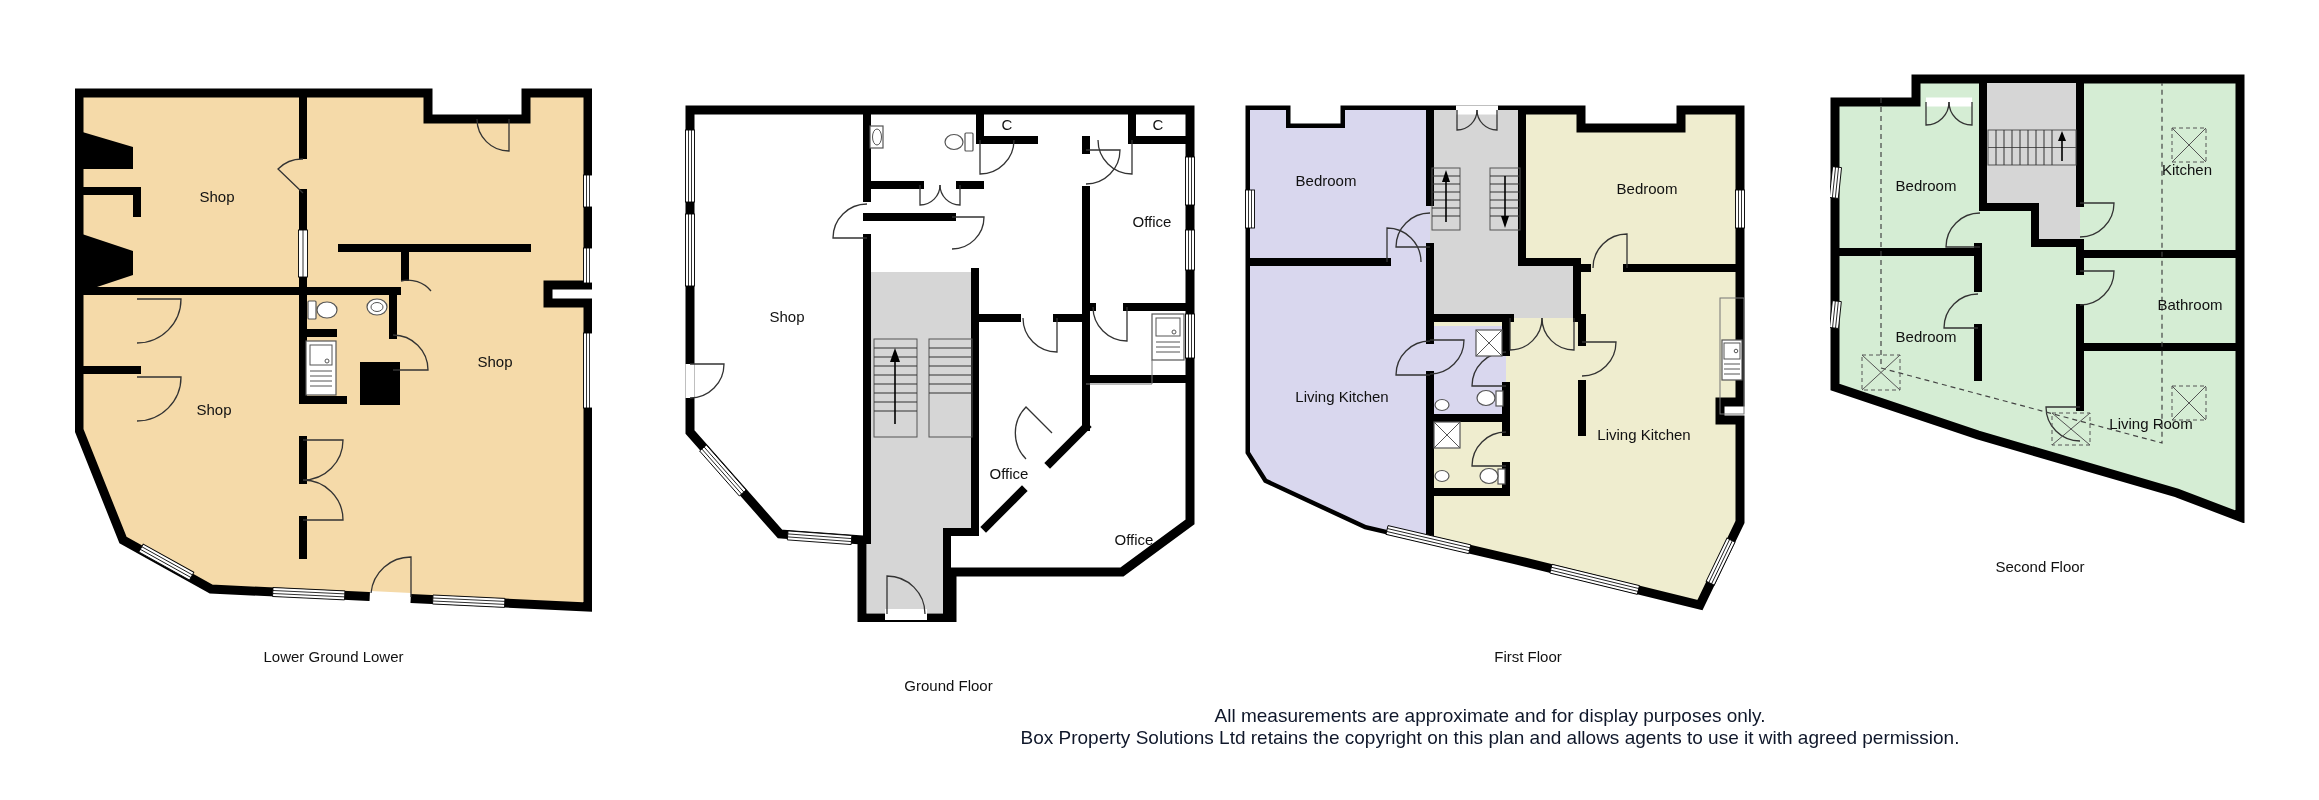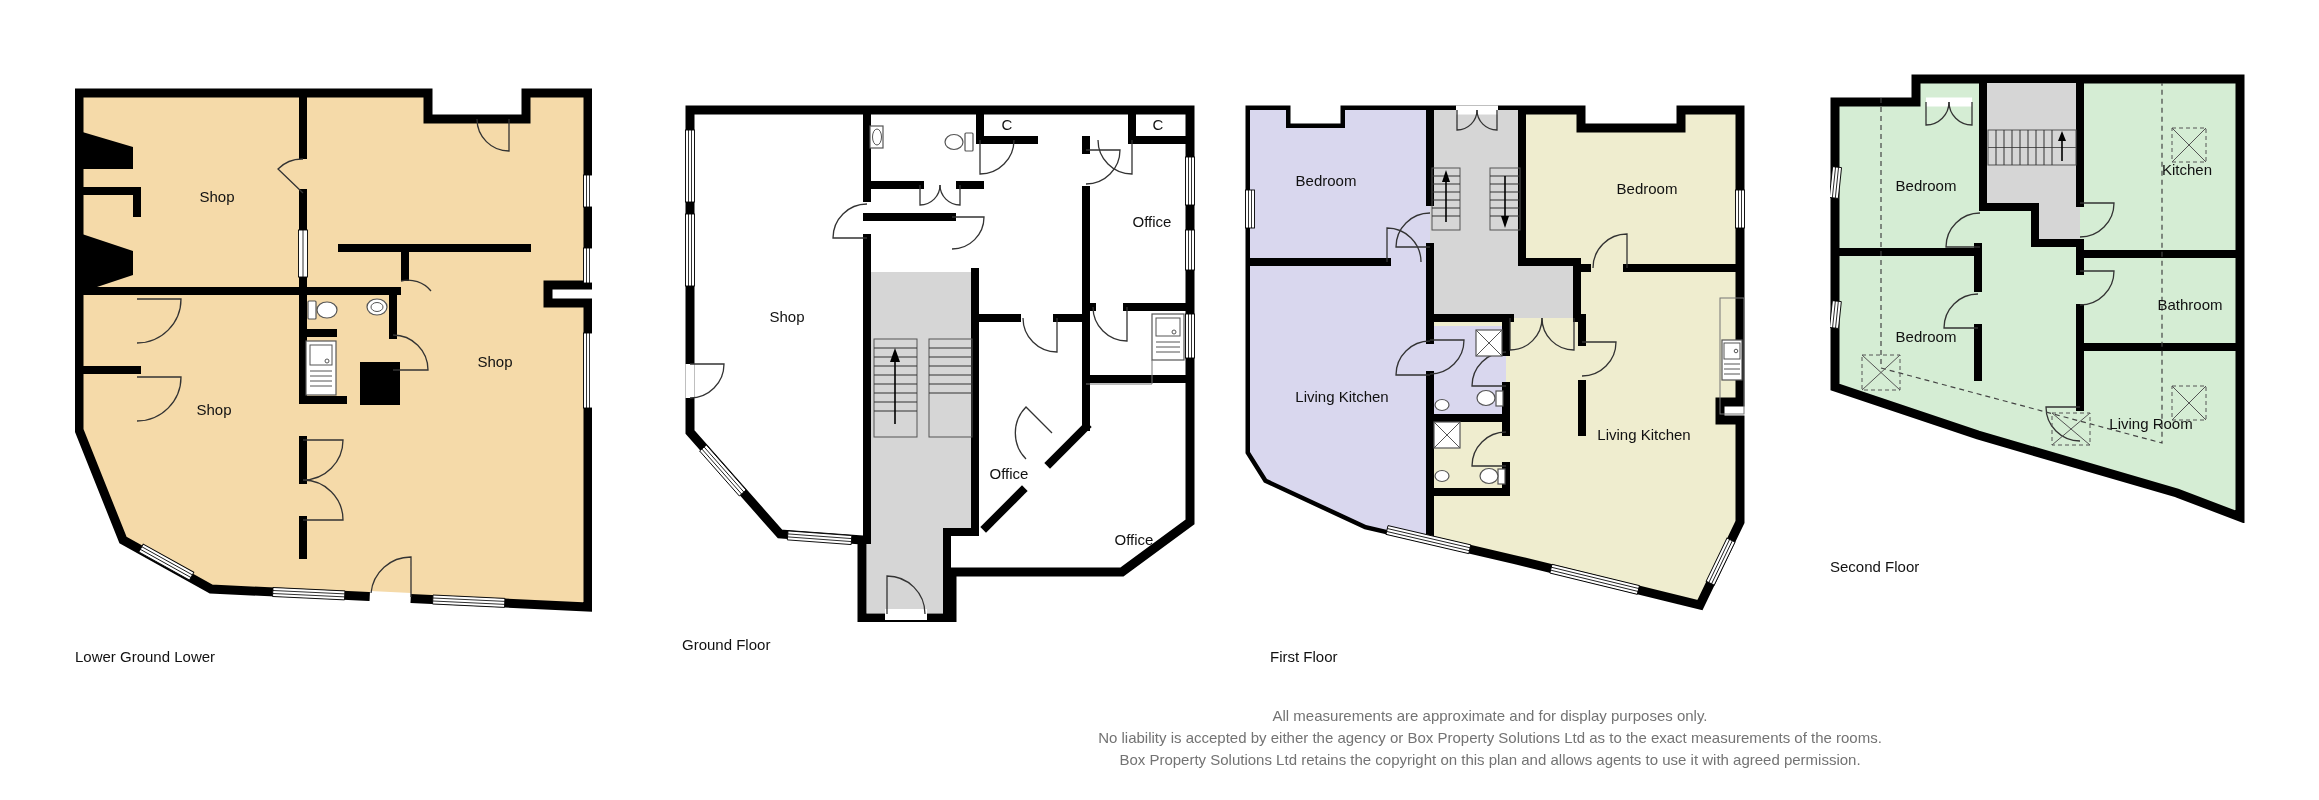--- a/index.html
+++ b/index.html
@@ -1,21 +1,21 @@
 <!DOCTYPE html>
 <html><head>
 <meta charset="utf-8">
 <style>
   html,body { margin:0; padding:0; background:#ffffff; }
   body { font-family:"Liberation Sans", sans-serif; color:#111; }
   #sheet { position:relative; width:2319px; height:800px; background:#fff; overflow:hidden; }
   .plan { position:absolute; }
-  .caption { position:absolute; text-align:left; font-size:15px; color:#111; }
+  .caption { position:absolute; text-align:center; font-size:15px; color:#111; }
   .disclaimer { position:absolute; left:1010px; top:705px; width:960px; text-align:center;
-                font-size:15px; line-height:22px; color:#737373; }
+                font-size:19px; line-height:22px; color:#0f172a; }
   svg text { font-family:"Liberation Sans", sans-serif; font-size:15px; fill:#111; }
   .wall   { stroke:#000; stroke-width:8; fill:none; stroke-linecap:square; }
   .outline{ stroke:#000; stroke-width:9; stroke-linejoin:miter; }
   .door   { stroke:#333; stroke-width:1.3; fill:none; }
   .winr   { fill:#fff; stroke:#000; stroke-width:0.9; }
   .winl   { stroke:#000; stroke-width:0.8; }
   .fx     { stroke:#555; stroke-width:1.2; fill:#fff; }
   .fxl    { stroke:#555; stroke-width:1; fill:none; }
   .tread  { stroke:#333; stroke-width:1; }
   .thin   { stroke:#777; stroke-width:1; fill:none; }
@@ -243,21 +243,21 @@
         <path class="thin" d="M470,258 V282 H404"></path>
       </g>
       <text x="105" y="220" text-anchor="middle">Shop</text>
       <text x="470" y="125" text-anchor="middle">Office</text>
       <text x="327" y="377" text-anchor="middle">Office</text>
       <text x="452" y="443" text-anchor="middle">Office</text>
       <text x="325" y="28" text-anchor="middle">C</text>
       <text x="476" y="28" text-anchor="middle">C</text>
     </svg>
   </div>
-  <div class="caption" style="left:682px; top:636px; width:533px;">Ground Floor</div>
+  <div class="caption" style="left:682px; top:677px; width:533px;">Ground Floor</div>
 
   <div class="plan" style="left:1242px; top:102px; width:516px; height:525px;">
     <svg width="516" height="525" viewBox="0 0 516 525">
       <path class="outline" d="M 8,8 L 44,8 L 44,26 L 103,26 L 103,8 L 339,8 L 339,26 L 439,26 L 439,8 L 498,8 L 498,300 L 478,300 L 478,318 L 498,318 L 498,420 L 458,503 L 274,458 L 124,423 L 25,377 L 8,350 Z" fill="#EFEDCF"></path>
       <path d="M 8,8 L 44,8 L 44,26 L 103,26 L 103,8 L 188,8 L 188,224 L 264,224 L 264,316 L 188,316 L 188,438 L 124,423 L 25,377 L 8,350 Z" fill="#D9D7EE"></path>
       <polygon points="188,8 280,8 280,160 335,160 335,216 188,216" fill="#D6D6D6"></polygon>
       <g>
         <path class="wall" d="M188,8 V100"></path>
         <path class="wall" d="M188,145 V238"></path>
         <path class="wall" d="M188,273 V438"></path>
@@ -454,17 +454,16 @@
       <text x="96" y="269" text-anchor="middle">Bedroom</text>
       <text x="357" y="102" text-anchor="middle">Kitchen</text>
       <text x="360" y="237" text-anchor="middle">Bathroom</text>
       <text x="321" y="356" text-anchor="middle">Living Room</text>
     </svg>
   </div>
   <div class="caption" style="left:1830px; top:558px; width:420px;">Second Floor</div>
 
   <div class="disclaimer">
     <div>All measurements are approximate and for display purposes only.</div>
-    <div>No liability is accepted by either the agency or Box Property Solutions Ltd as to the exact measurements of the rooms.</div>
     <div>Box Property Solutions Ltd retains the copyright on this plan and allows agents to use it with agreed permission.</div>
   </div>
 
 </div>
 
 </body></html>

